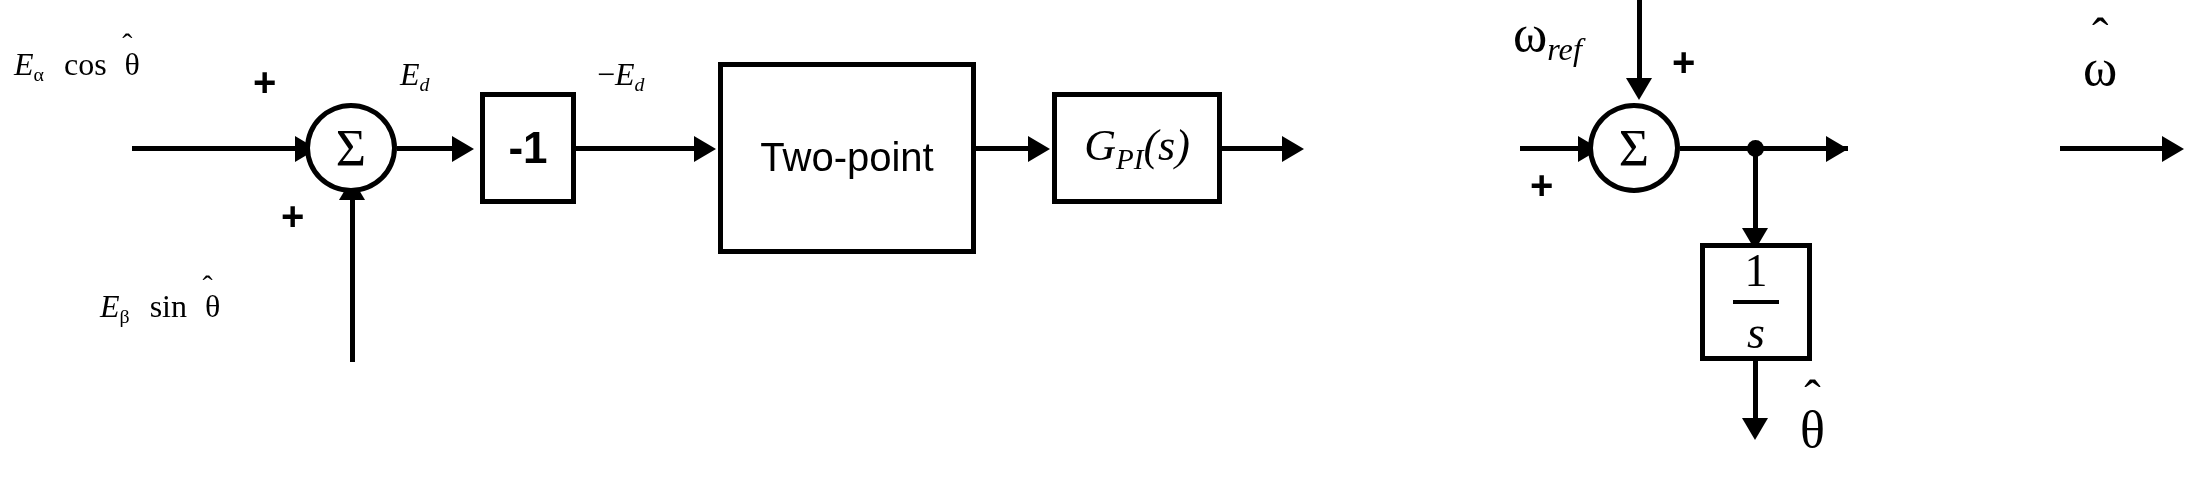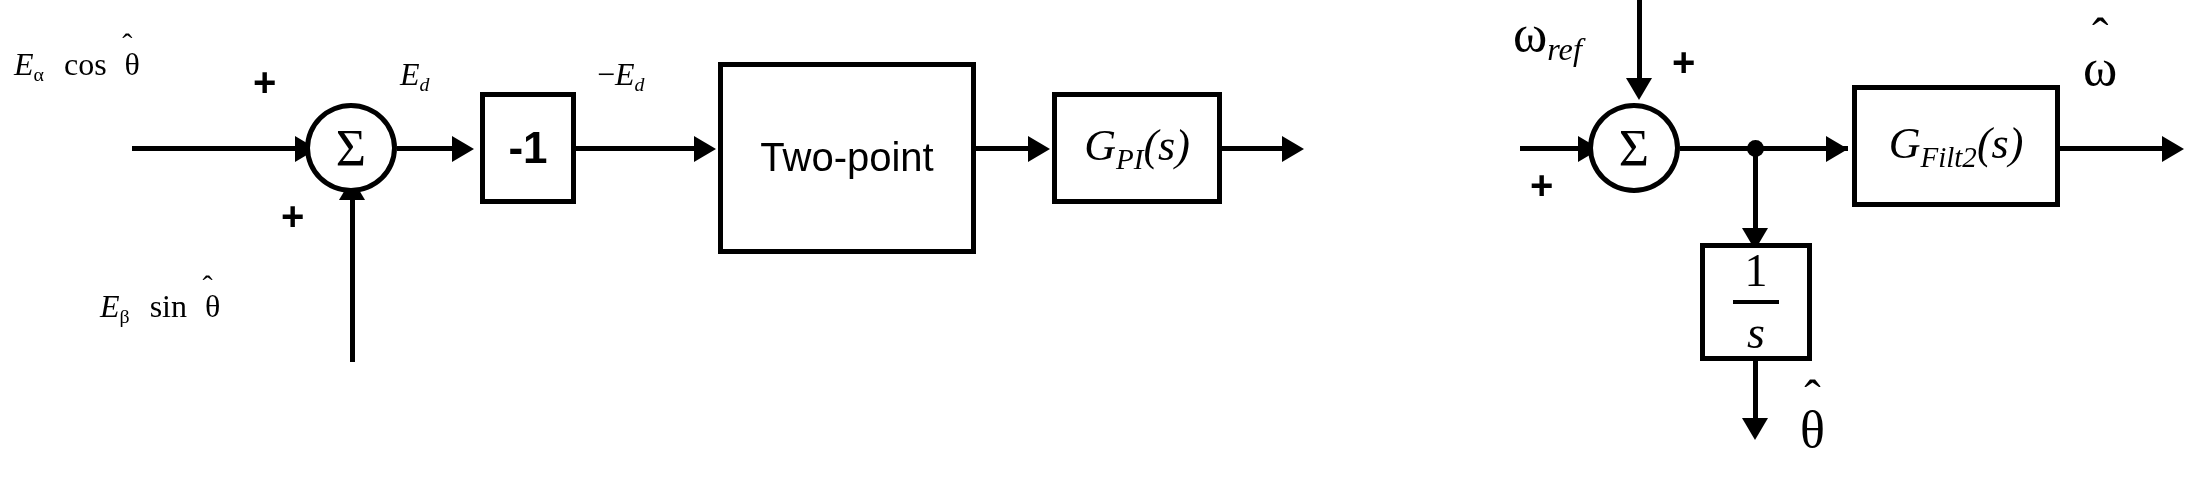--- a/index.html
+++ b/index.html
@@ -205,25 +205,20 @@
 
   <div class="vline" style="left:1753px;top:361px;height:67px;"></div>
   <div class="arrow-d" style="left:1742px;top:418px;"></div>
   <div class="lbl big" style="left:1800px;top:404px;">
     <span class="hat rm">
       <span class="base">θ</span>
       <span class="cap">ˆ</span>
     </span>
   </div>
 
-  <div class="block" style="left:1852px;top:85px;width:208px;height:122px;">
-    <span class="txt math">
-      <span>G</span><span class="sub">Filt2</span><span>(s)</span>
-    </span>
-  </div>
 
   <div class="hline" style="left:2060px;top:146px;width:108px;"></div>
   <div class="arrow-r" style="left:2162px;top:136px;"></div>
   <div class="lbl big" style="left:2083px;top:42px;">
     <span class="hat rm">
       <span class="base">ω</span>
       <span class="cap">ˆ</span>
     </span>
   </div>
 

